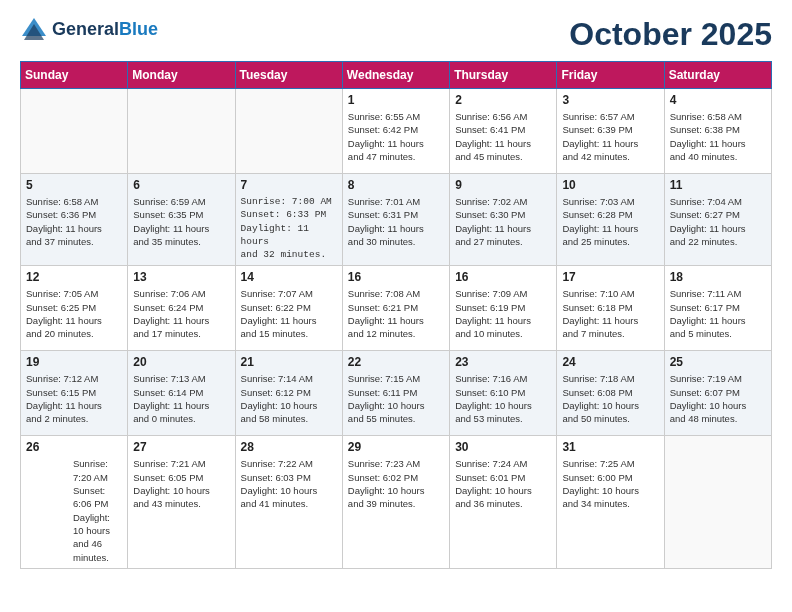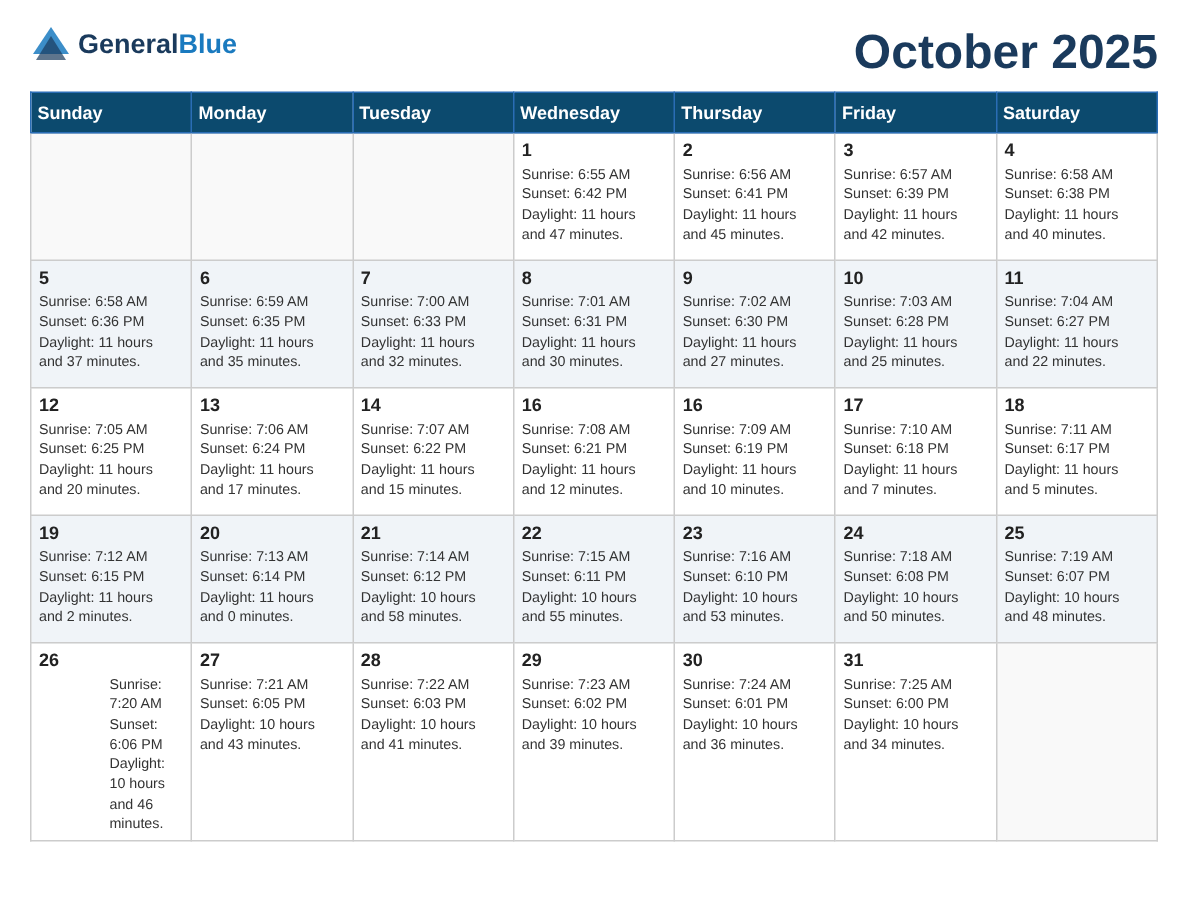--- a/index.html
+++ b/index.html
@@ -49,21 +49,21 @@
       font-size: 14px;
       color: #555;
       margin-top: 2px;
     }
     .calendar {
       width: 100%;
       border-collapse: collapse;
       border: 1px solid #ccc;
     }
     .calendar th {
-      background-color: #0c4a6e;
+      background-color: #be185d;
       color: white;
       font-size: 12px;
       font-weight: bold;
       padding: 6px 4px;
       text-align: left;
       border: 1px solid #2a6db5;
     }
     .calendar td {
       width: 107px;
       vertical-align: top;
@@ -167,21 +167,21 @@
           </td>
           <td>
             <div class="day-number">6</div>
             <div class="day-info" style="white-space: pre-line;">Sunrise: 6:59 AM
 Sunset: 6:35 PM
 Daylight: 11 hours
 and 35 minutes.</div>
           </td>
           <td>
             <div class="day-number">7</div>
-            <div class="day-info" style="white-space: pre-line;">Sunrise: 7:00 AM
+            <div class="day-info" style="white-space: pre-line; font-family: Liberation Mono, monospace;">Sunrise: 7:00 AM
 Sunset: 6:33 PM
 Daylight: 11 hours
 and 32 minutes.</div>
           </td>
           <td>
             <div class="day-number">8</div>
             <div class="day-info" style="white-space: pre-line;">Sunrise: 7:01 AM
 Sunset: 6:31 PM
 Daylight: 11 hours
 and 30 minutes.</div>

